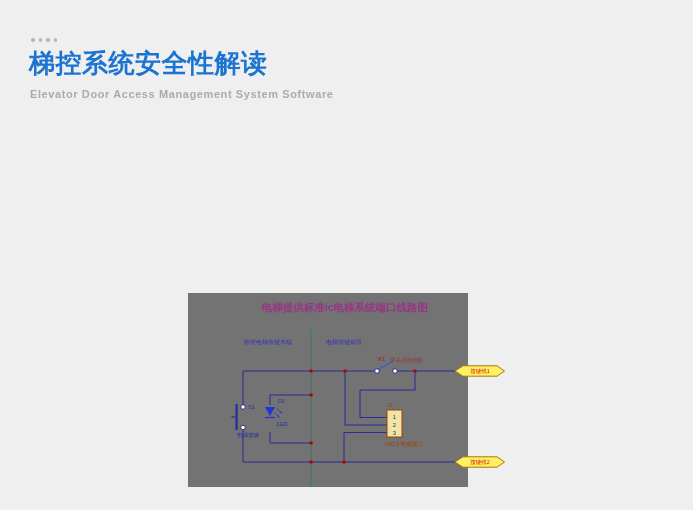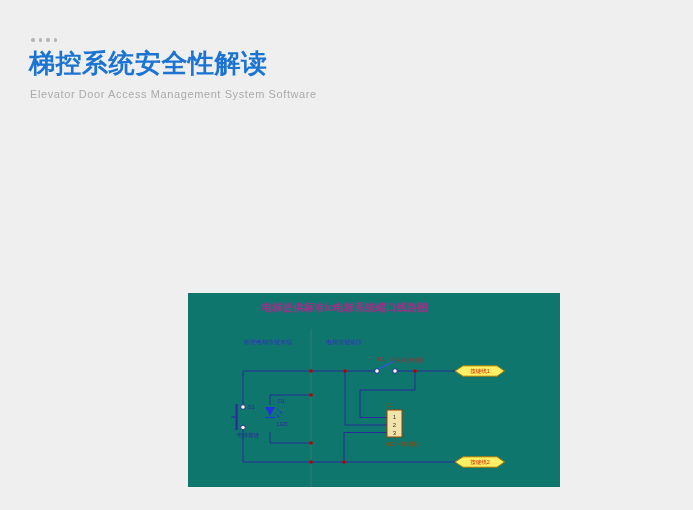--- a/index.html
+++ b/index.html
@@ -16,35 +16,35 @@
   .dots i{width:3.5px;height:3.5px;border-radius:50%;background:#B5B5B5;display:block;}
 
   
   .title{
     position:absolute;left:29px;top:46px;margin:0;
     font-size:26px;font-weight:bold;color:#1B74D2;
     letter-spacing:0.5px;white-space:nowrap;
   }
   .subtitle{
     position:absolute;left:30px;top:88px;
-    font-size:11px;color:#ABABAB;letter-spacing:0.6px;white-space:nowrap;
+    font-size:11px;color:#ABABAB;letter-spacing:0.6px;white-space:nowrap;font-weight:bold;
   }
 
   
   .body-text{position:absolute;left:30px;top:112px;width:640px;}
   .body-text p{
     margin:0 0 16px 0;
     font-size:17.5px;line-height:25px;color:#1A1A1A;
     text-align:justify;
   }
 
   
   .panel{
-    position:absolute;left:188px;top:293px;width:372px;height:194px;
-    background:#0f766e;
+    position:absolute;left:188px;top:293px;width:280px;height:194px;
+    background:#737373;
   }
   .panel svg{display:block;}
   text{font-family:"Liberation Sans","DejaVu Sans",sans-serif;}
 </style>
 </head>
 <body>
 
 <div class="slide">
 
   <div class="dots">

